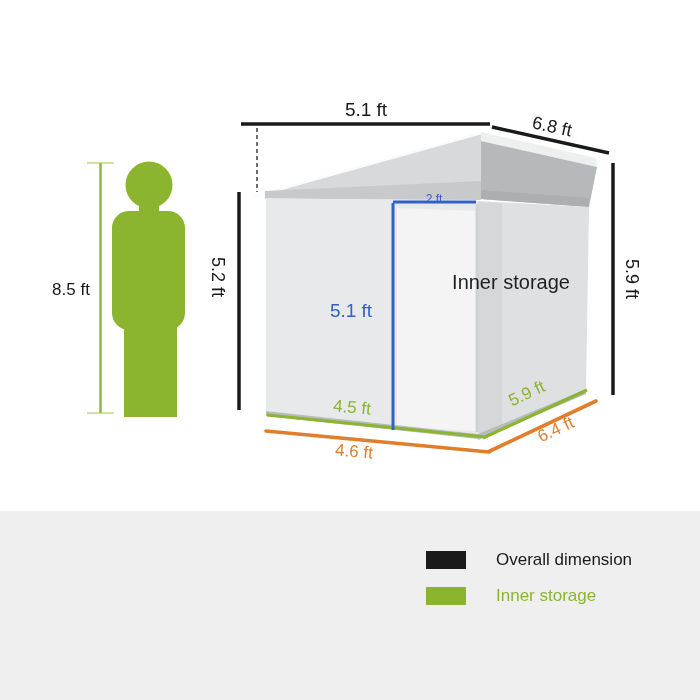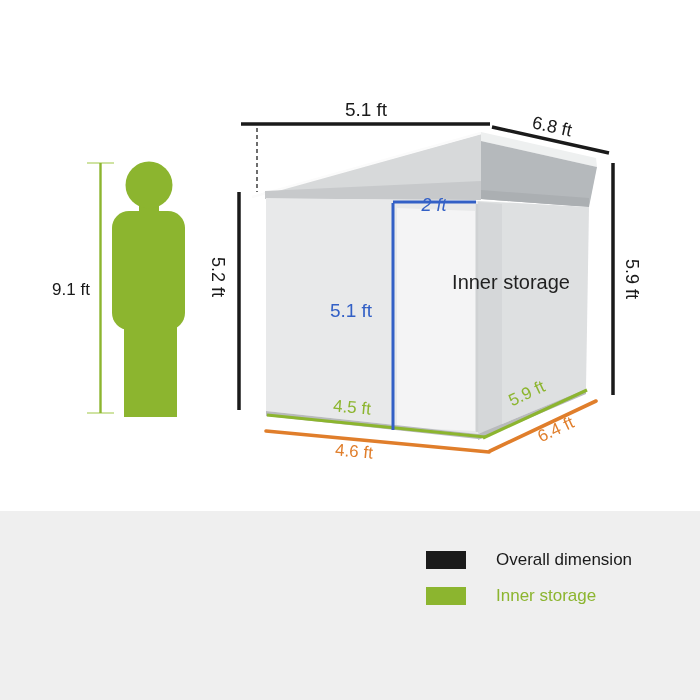--- a/index.html
+++ b/index.html
@@ -90,28 +90,28 @@
 
     <g stroke="var(--black)" stroke-width="3.5">
       <line x1="241" y1="124" x2="490" y2="124"></line>
       <line x1="492" y1="127" x2="609" y2="153"></line>
       <line x1="239" y1="192" x2="239" y2="410"></line>
       <line x1="613" y1="163" x2="613" y2="395"></line>
     </g>
     <line x1="257" y1="128" x2="257" y2="192" stroke="#4a4a4a" stroke-width="1.6" stroke-dasharray="4,3"></line>
   </svg>
 
-  <div class="lbl" style="left:71px;top:290px;font-size:17px;">9.1 ft</div>
+  <div class="lbl" style="left:71px;top:290px;font-size:17px;">8.5 ft</div>
 
   <div class="lbl" style="left:366px;top:110px;font-size:19px;">5.1 ft</div>
   <div class="lbl" style="left:552px;top:127px;font-size:18px;transform:translate(-50%,-50%) rotate(12.5deg);">6.8 ft</div>
   <div class="lbl rot90" style="left:217px;top:277px;font-size:18px;">5.2 ft</div>
   <div class="lbl rot90" style="left:631px;top:279px;font-size:18px;">5.9 ft</div>
 
-  <div class="lbl blue" style="left:434px;top:205px;font-size:18px;font-style:italic;">2 ft</div>
+  <div class="lbl blue" style="left:434px;top:199px;font-size:12px;">2 ft</div>
   <div class="lbl blue" style="left:351px;top:311px;font-size:19px;">5.1 ft</div>
 
   <div class="lbl green" style="left:352px;top:408px;font-size:17px;transform:translate(-50%,-50%) rotate(5deg);">4.5 ft</div>
   <div class="lbl orange" style="left:354px;top:452px;font-size:17px;transform:translate(-50%,-50%) rotate(5deg);">4.6 ft</div>
   <div class="lbl green" style="left:527px;top:394px;font-size:17px;transform:translate(-50%,-50%) rotate(-25deg);">5.9 ft</div>
   <div class="lbl orange" style="left:556px;top:430px;font-size:17px;transform:translate(-50%,-50%) rotate(-25deg);">6.4 ft</div>
 
   <div class="inner-note">
     <div>Inner storage</div>
   </div>

